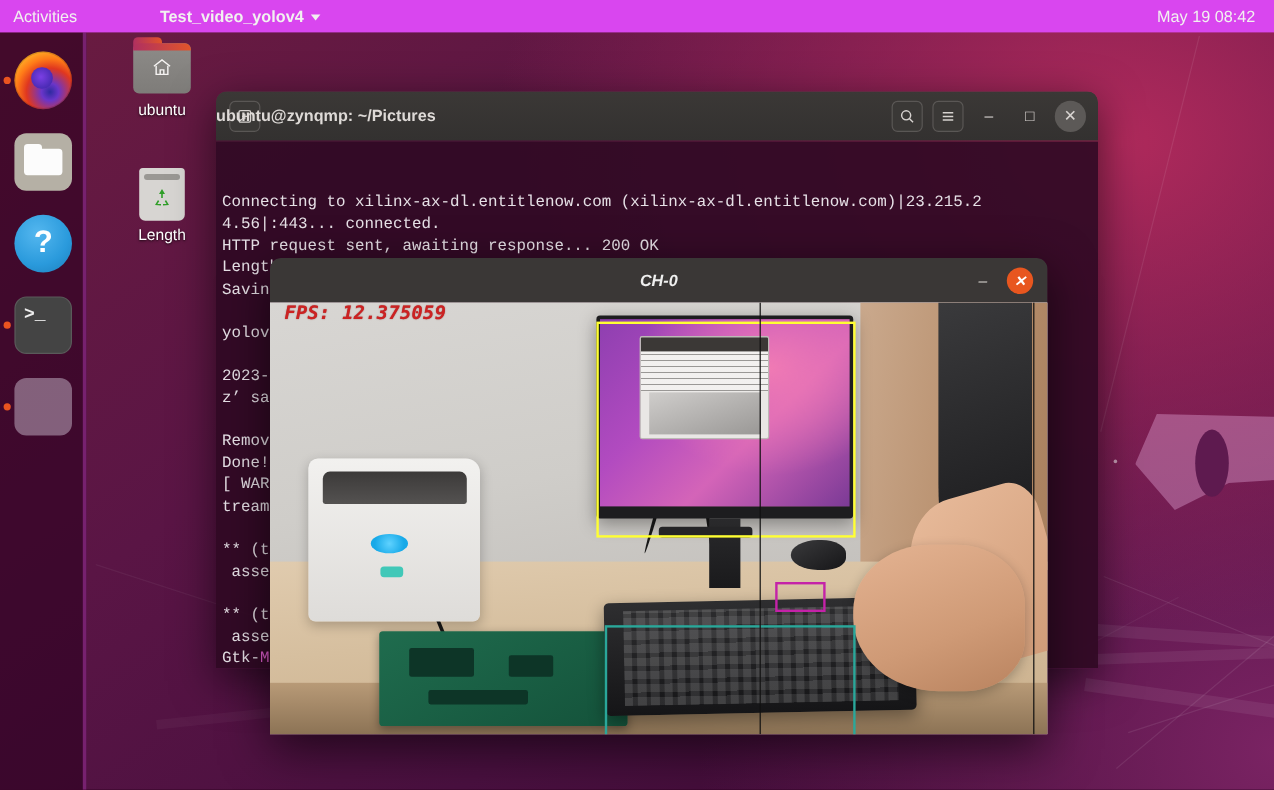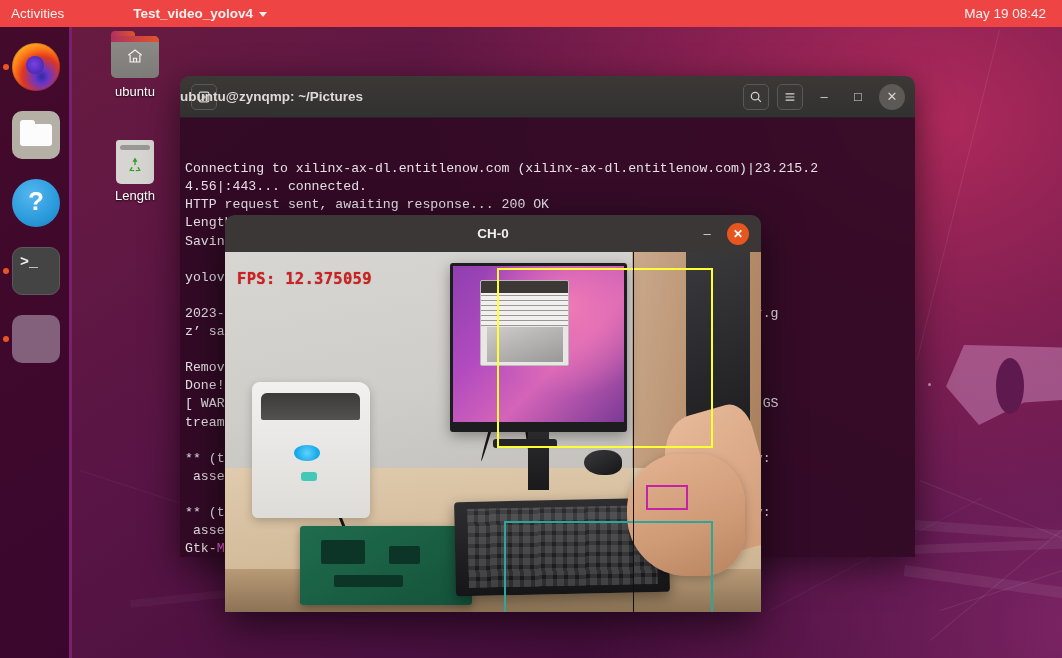--- a/index.html
+++ b/index.html
@@ -36,21 +36,21 @@
   }
   .jelly-body {
     position: absolute;
     background: rgba(224,164,216,0.40);
   }
   .dot { position: absolute; width: 3px; height: 3px; border-radius: 50%; background: rgba(255,255,255,0.55); }
 
   
   #topbar {
     position: absolute; top: 0; left: 0; right: 0; height: 27px;
-    background: #ef4444;
+    background: #d946ef;
     color: #f2f1f0;
     display: flex; align-items: center;
     font-size: 13.5px;
     z-index: 60;
   }
   #topbar .activities { padding: 0 14px 0 11px; cursor: pointer; }
   #topbar .appname {
     display: flex; align-items: center; gap: 6px;
     margin-left: 55px; font-weight: bold; cursor: pointer;
   }
@@ -189,24 +189,24 @@
     font-family: "Liberation Mono", "DejaVu Sans Mono", monospace;
     font-size: 13.2px; line-height: 18.1px;
     padding: 6px 8px 0 5px;
     white-space: pre;
     overflow: hidden;
   }
   #terminal-body .mag { color:#e45fd2; }
 
   
   #video-window {
-    position:absolute; left:225px; top:215px; width:536px; height:397px;
+    position:absolute; left:225px; top:215px; width:648px; height:397px;
     border-radius:9px 9px 0 0;
     box-shadow: 0 12px 40px rgba(0,0,0,.6);
-    z-index: 30; overflow:hidden;
+    z-index: 30; overflow:hidden;font-style:italic;
   }
   #video-titlebar {
     height:37px; background:#3a3736; display:flex; align-items:center; position:relative;
     border-radius:9px 9px 0 0;
   }
   #video-titlebar .title {
     position:absolute; left:0; right:0; text-align:center; color:#efefef;
     font-size:13.5px; font-weight:bold; pointer-events:none;
   }
   #video-titlebar .right-group { margin-left:auto; display:flex; align-items:center; gap:10px; padding-right:12px; }
@@ -333,21 +333,21 @@
   .adapter {
     position:absolute; left:62%; top:26%; width:8%; height:14%;
     background: linear-gradient(150deg,#3b3b3d,#1c1c1e); border-radius:3px;
     transform: rotate(10deg);
   }
 
   
   .bbox { position:absolute; border-style:solid; border-width:2px; pointer-events:none; }
   .vline { position:absolute; width:1px; background:#111; pointer-events:none; }
   #fps-text {
-    position:absolute; left:12px; top:18px;
+    position:absolute; left:12px; top:0;
     color:#cc2222; font-family:"DejaVu Sans Mono","Liberation Mono",monospace;
     font-size:15.5px; font-weight:bold; letter-spacing:.3px;
     text-shadow: 0 0 1px rgba(120,0,0,.7);
     pointer-events:none;
   }
 </style>
 </head>
 <body>
 
 <div id="desktop">

